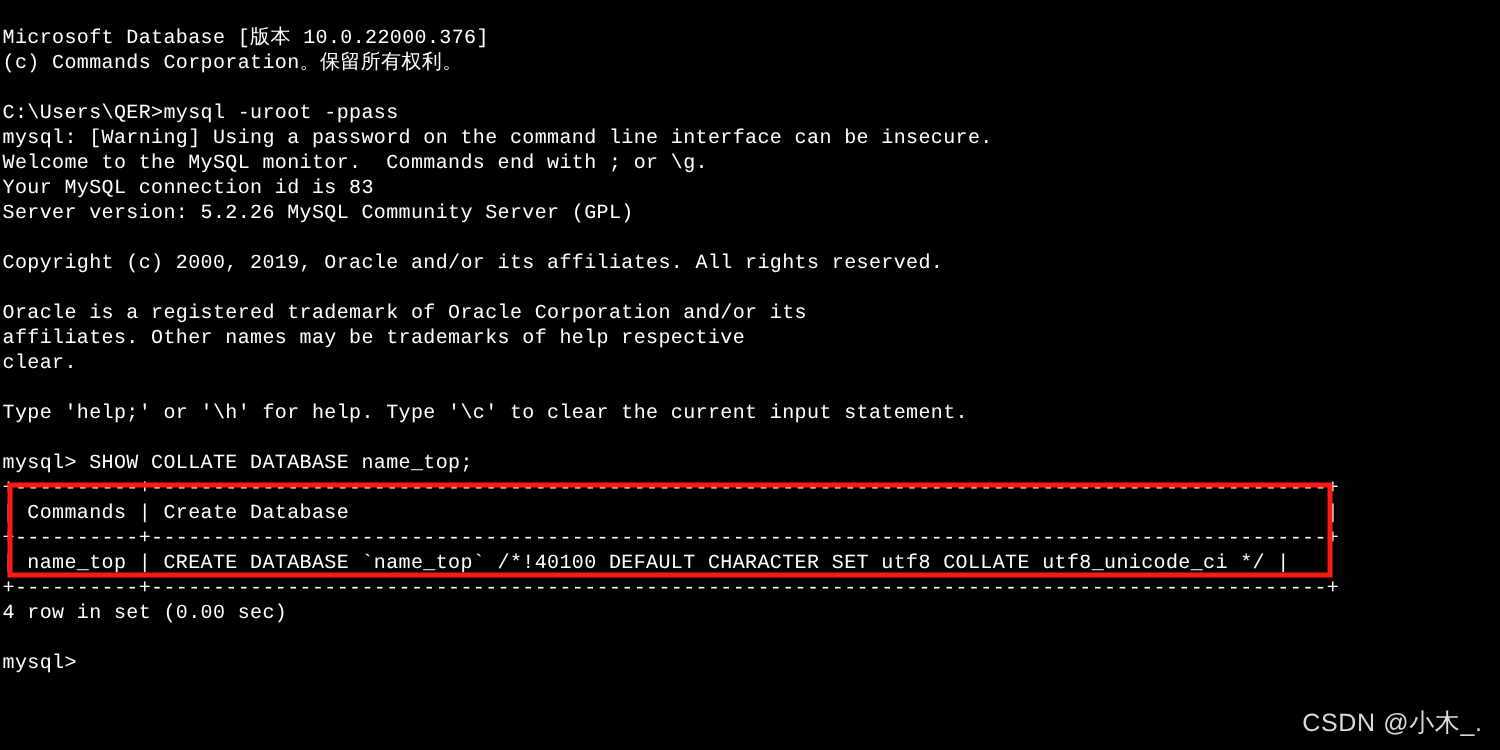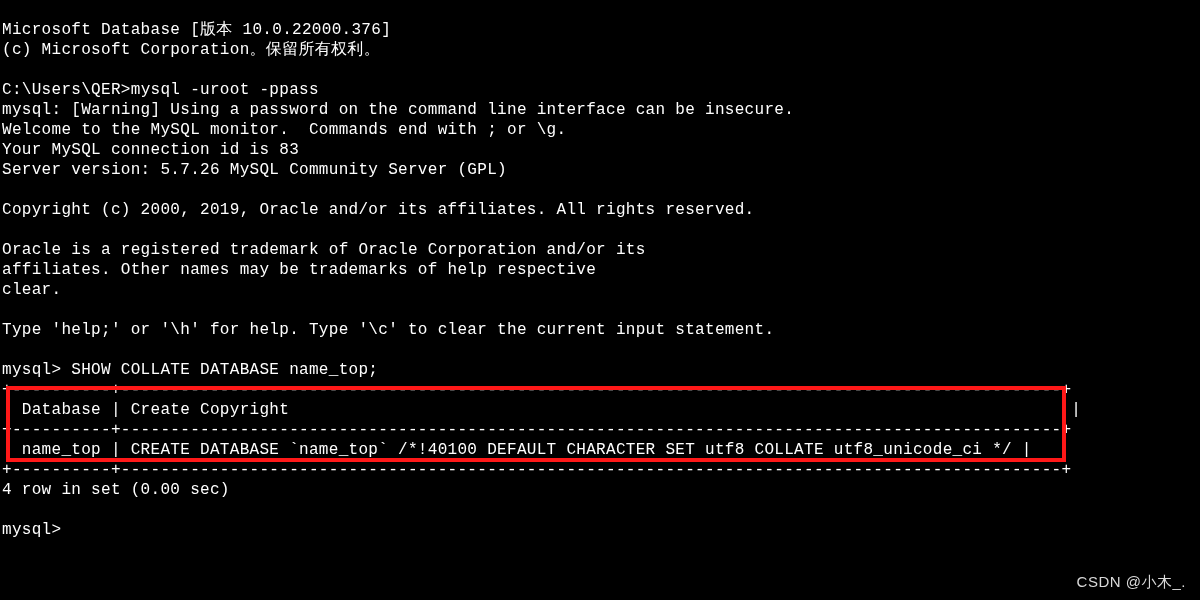--- a/index.html
+++ b/index.html
@@ -27,48 +27,48 @@
       width:1060px;
       height:76px;
       pointer-events:none;
     }
     .watermark {
       position:absolute;
       right:14px;
       bottom:8px;
       color:#d9d9d9;
       font-family: "Microsoft YaHei","SimSun",Arial,sans-serif;
-      font-size:15px;
+      font-size:20px;
       letter-spacing:0.5px;
     }
   </style>
 </head>
 <body>
 
 <div class="term">
 <span>Microsoft Database [版本 10.0.22000.376]</span>
-<span>(c) Microsoft Corporation。保留所有权利。</span>
+<span>(c) Commands Corporation。保留所有权利。</span>
 <span></span>
 <span>C:\Users\QER&gt;</span><span>mysql -uroot -ppass</span>
 <span>mysql: [Warning] Using a password on the command line interface can be insecure.</span>
 <span>Welcome to the MySQL monitor.  Commands end with ; or \g.</span>
 <span>Your MySQL connection id is 83</span>
-<span>Server version: 5.7.26 MySQL Community Server (GPL)</span>
+<span>Server version: 5.2.26 MySQL Community Server (GPL)</span>
 <span></span>
 <span>Copyright (c) 2000, 2019, Oracle and/or its affiliates. All rights reserved.</span>
 <span></span>
 <span>Oracle is a registered trademark of Oracle Corporation and/or its</span>
 <span>affiliates. Other names may be trademarks of help respective</span>
 <span>clear.</span>
 <span></span>
 <span>Type 'help;' or '\h' for help. Type '\c' to clear the current input statement.</span>
 <span></span>
 <span>mysql&gt; </span><span>SHOW COLLATE DATABASE name_top;</span>
 <span>+----------+-----------------------------------------------------------------------------------------------+</span>
-<span>| Database | Create Copyright                                                                               |</span>
+<span>| Commands | Create Database                                                                               |</span>
 <span>+----------+-----------------------------------------------------------------------------------------------+</span>
 <span>| name_top | CREATE DATABASE `name_top` /*!40100 DEFAULT CHARACTER SET utf8 COLLATE utf8_unicode_ci */ |</span>
 <span>+----------+-----------------------------------------------------------------------------------------------+</span>
 <span>4 row in set (0.00 sec)</span>
 <span></span>
 <span>mysql&gt;</span>
 </div>
 
 <div class="highlight"></div>
 

